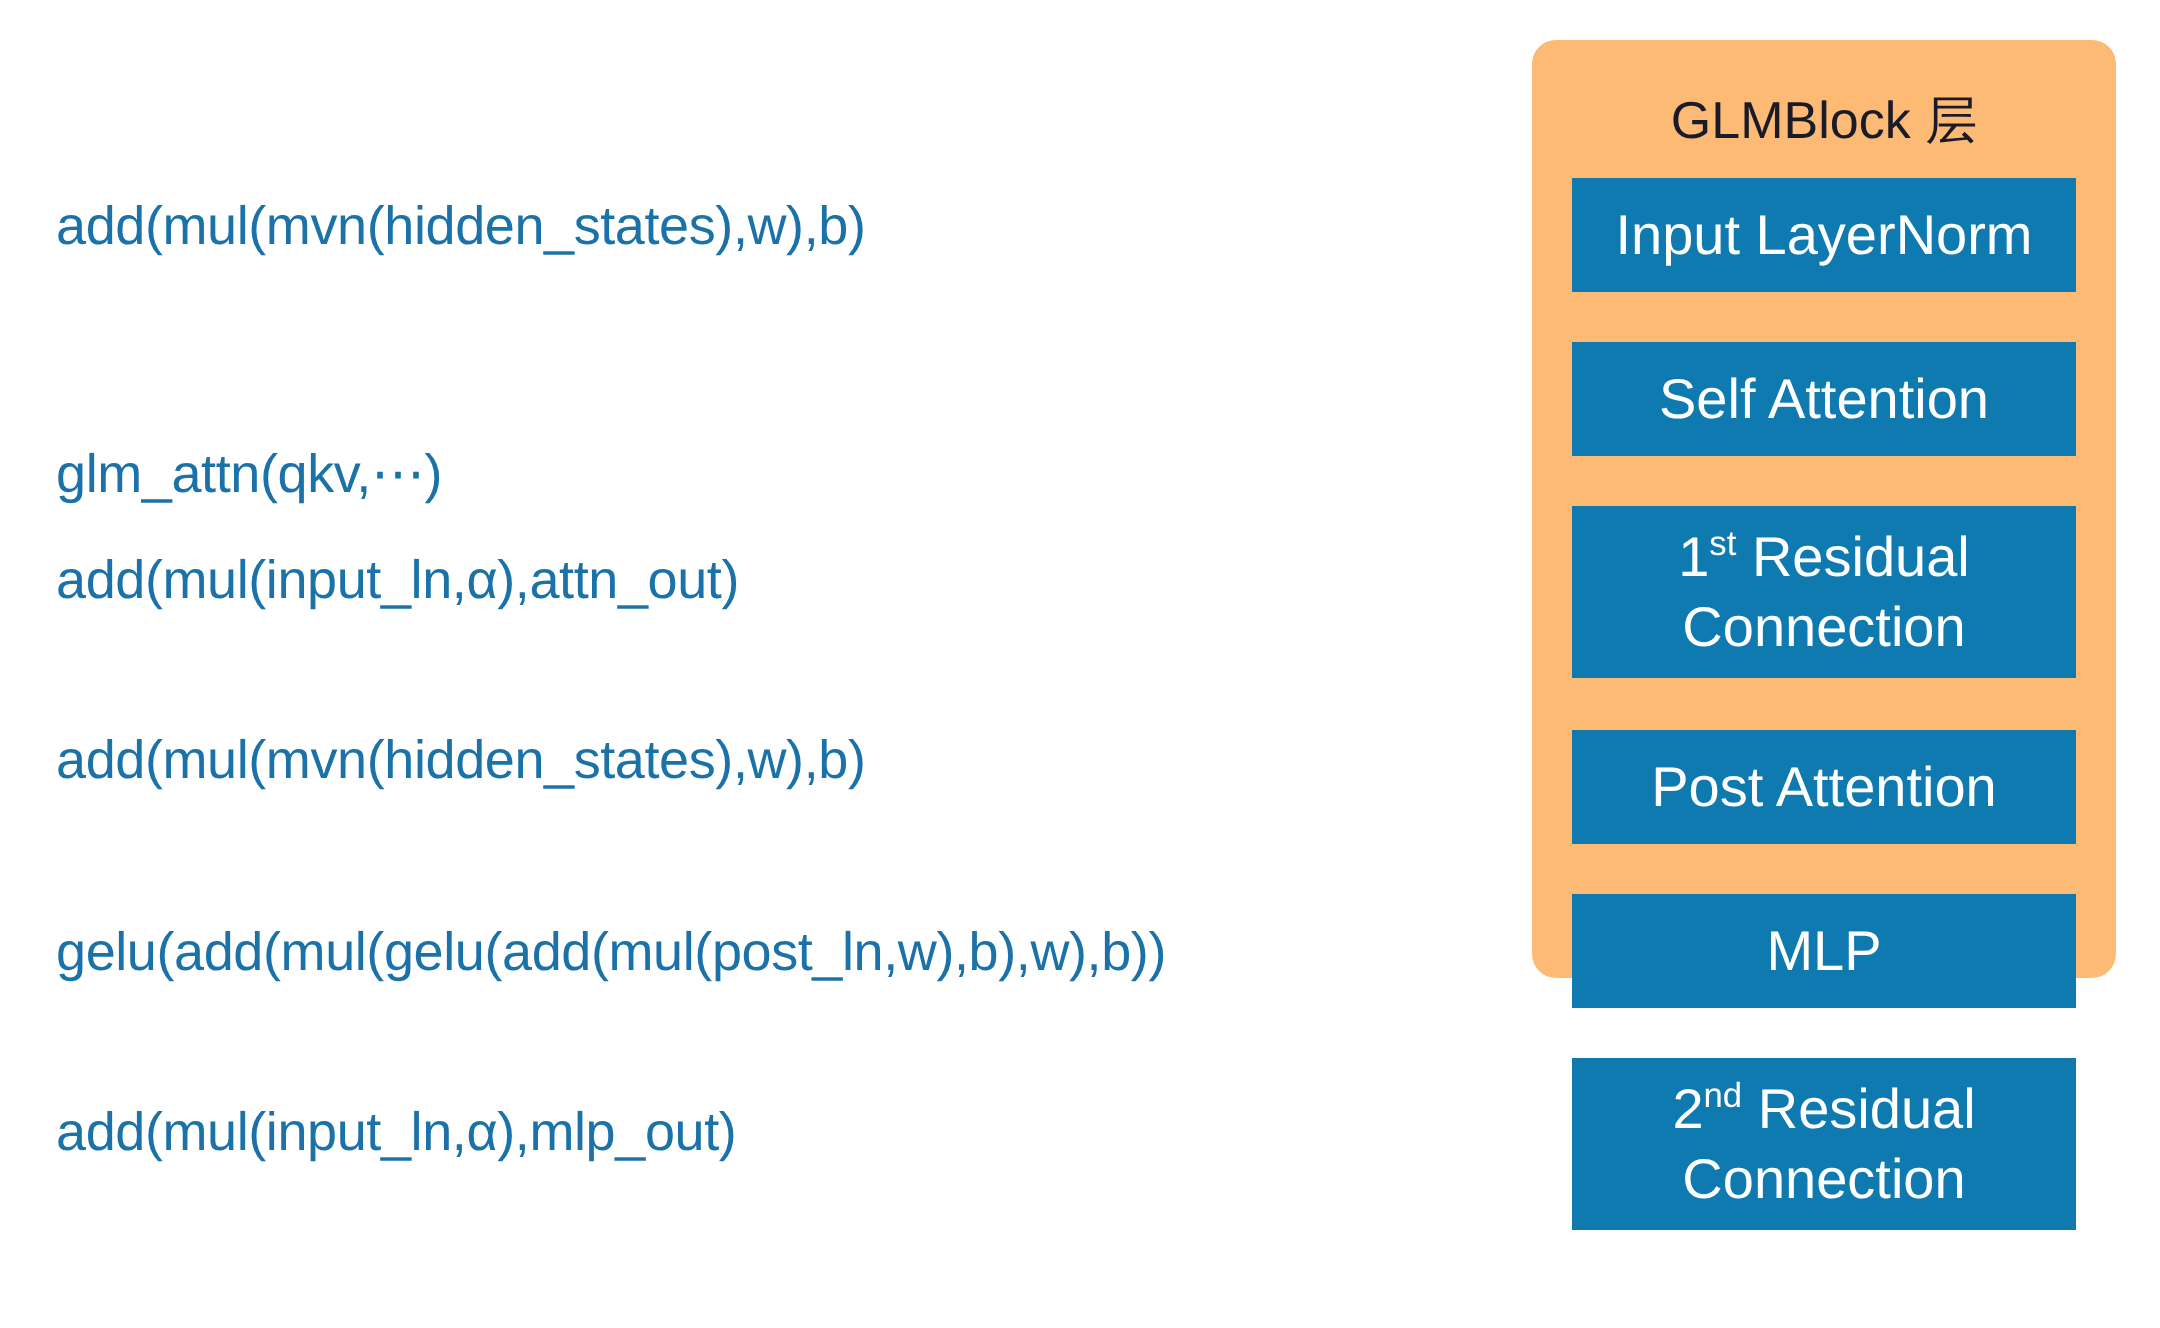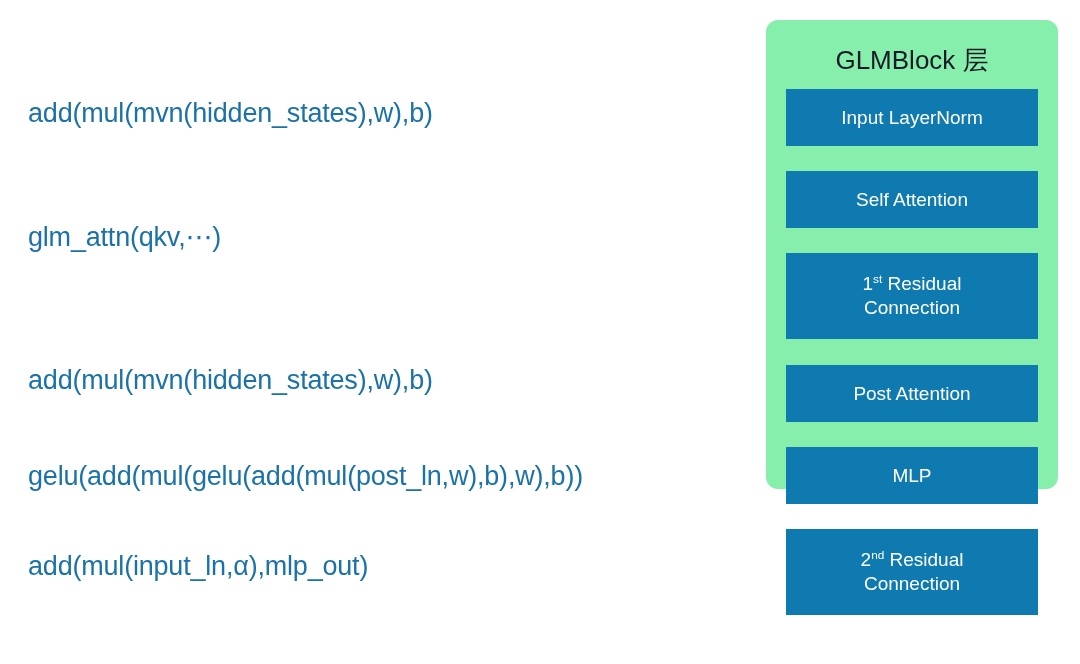--- a/index.html
+++ b/index.html
@@ -40,21 +40,21 @@
   .formula-line.f4 { top: 463px; }
   .formula-line.f5 { top: 553px; }
 
   
   #glmblock-panel {
     position: absolute;
     left: 766px;
     top: 20px;
     width: 292px;
     height: 469px;
-    background: #86efac;
+    background: #fdba74;
     border-radius: 12px;
     box-sizing: border-box;
     padding: 0 20px;
   }
   #glmblock-title {
     position: absolute;
     left: 0;
     top: 27px;
     width: 292px;
     text-align: center;
@@ -72,21 +72,21 @@
     display: flex;
     flex-direction: column;
   }
   .layer-block {
     background: #0f7ab0;
     color: #ffffff;
     display: flex;
     align-items: center;
     justify-content: center;
     text-align: center;
-    font-size: 19px;
+    font-size: 28px;
     font-weight: 400;
     line-height: 1.25;
     box-sizing: border-box;
     padding: 2px 6px;
   }
   .layer-block.single { flex: 0 0 57px; }
   .layer-block.double { flex: 0 0 86px; }
   .block-gap-s { flex: 0 0 25px; }
   .block-gap-m { flex: 0 0 26px; }
   .layer-label sup {
@@ -94,20 +94,21 @@
     vertical-align: super;
     line-height: 0;
   }
 </style>
 </head>
 <body>
 
 <div id="formula-list">
   <div class="formula-line f0">add(mul(mvn(hidden_states),w),b)</div>
   <div class="formula-line f1">glm_attn(qkv,⋯)</div>
+  <div class="formula-line f2">add(mul(input_ln,α),attn_out)</div>
   <div class="formula-line f3">add(mul(mvn(hidden_states),w),b)</div>
   <div class="formula-line f5">add(mul(input_ln,α),mlp_out)</div>
   <div class="formula-line f4">gelu(add(mul(gelu(add(mul(post_ln,w),b),w),b))</div>
 </div>
 
 <div id="glmblock-panel">
 
   <div id="glmblock-title">GLMBlock 层</div>
 
   <div id="block-stack">

